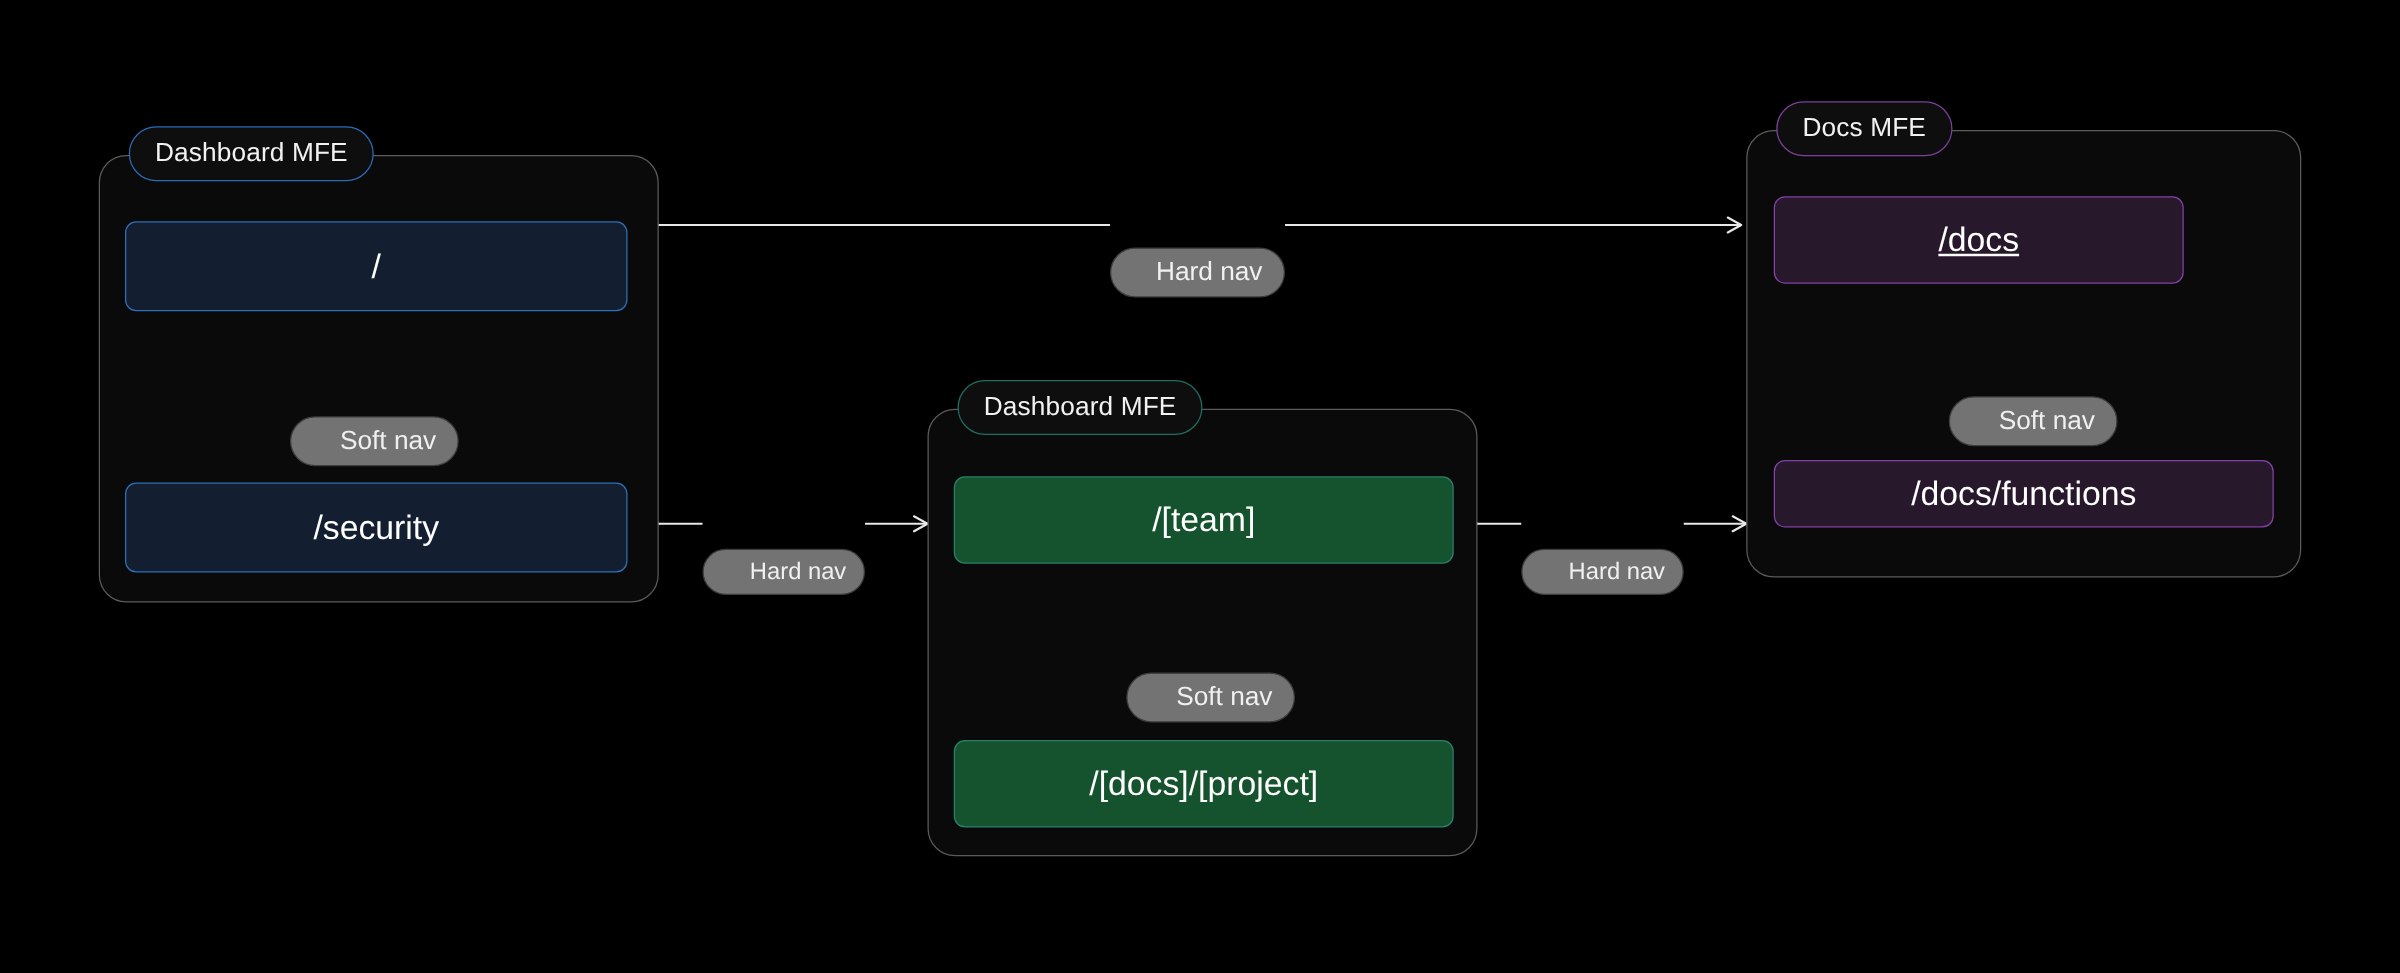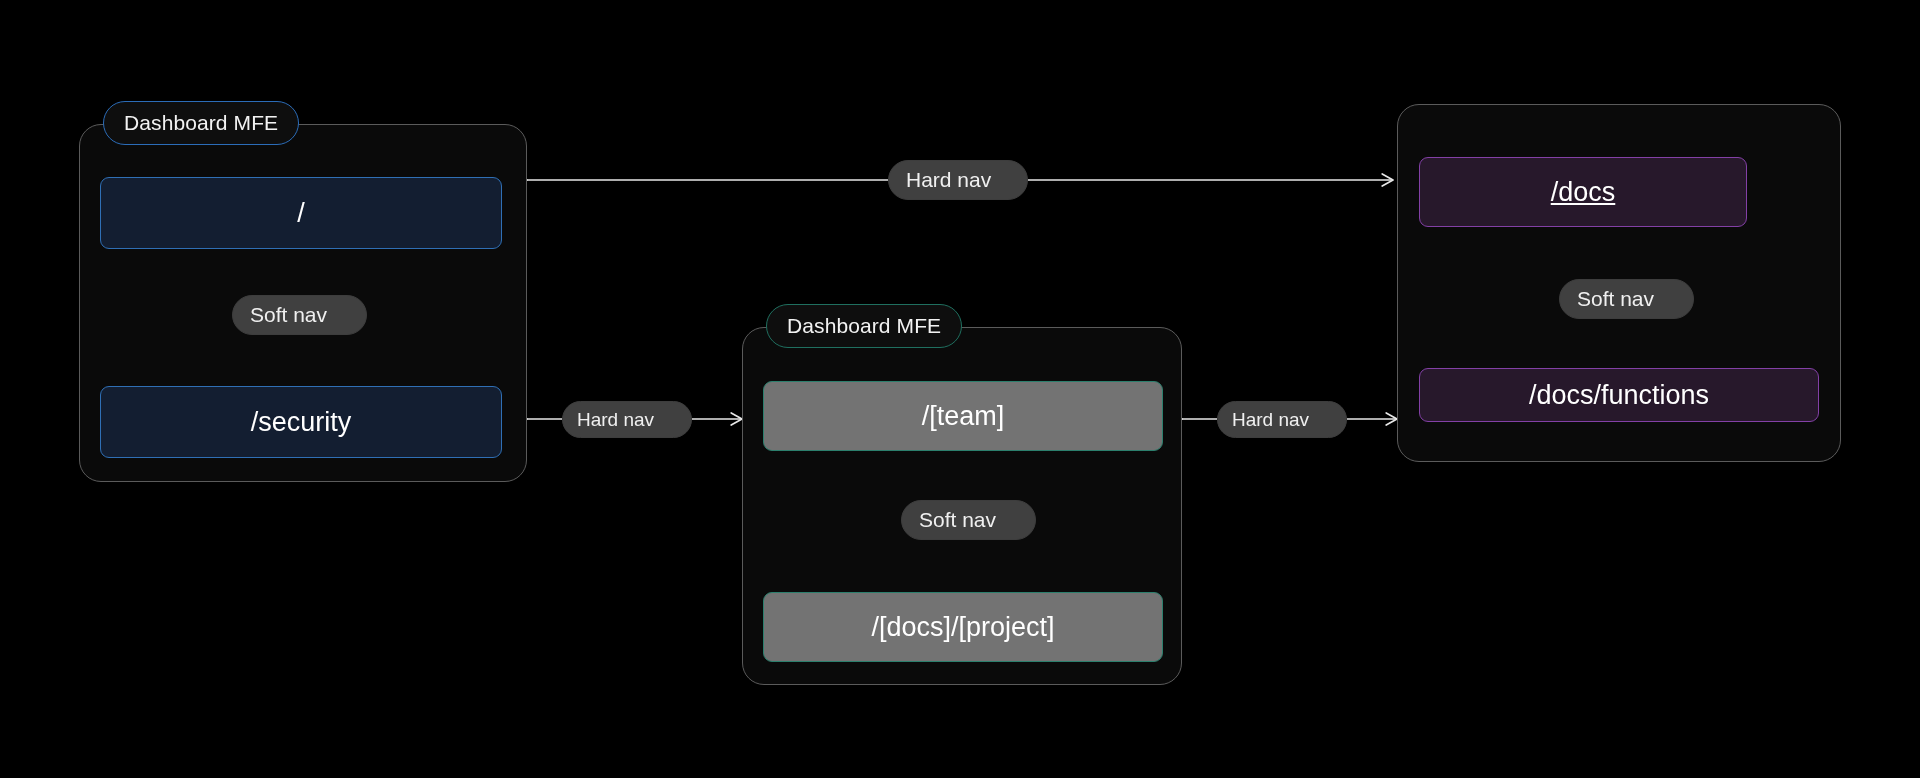--- a/index.html
+++ b/index.html
@@ -59,39 +59,40 @@
     align-items: center;
     justify-content: center;
     border-radius: 9px;
     box-sizing: border-box;
     color: #ffffff;
     font-size: 27px;
     white-space: nowrap;
     z-index: 4;
   }
   .node.blue   { background: #131e31; border: 1.3px solid #2f6fb5; }
-  .node.teal   { background: #737373; border: 1.3px solid #2c7f6d; }
+  .node.teal   { background: #14532d; border: 1.3px solid #2c7f6d; }
   .node.purple { background: #27182b; border: 1.3px solid #8340a6; }
 
   
   .edge-label {
     position: absolute;
     display: flex;
     align-items: center;
-    justify-content: flex-start;
-    background: #404040;
+    justify-content: flex-end;
+    background: #737373;
     border: 1.3px solid #3d3d3d;
     border-radius: 999px;
     box-sizing: border-box;
     color: #f0f0f0;
     font-size: 21px;
     white-space: nowrap;
     padding: 0 17px;
     height: 40px;
     z-index: 5;
+    margin-top: 38px;
   }
   .edge-label.small { font-size: 19px; height: 37px; padding: 0 14px; }
 </style>
 </head>
 <body>
 
 <div id="canvas">
 
   <svg id="edge-layer" viewBox="0 0 1920 778" xmlns="http://www.w3.org/2000/svg">
     <defs>
@@ -156,20 +157,23 @@
     <span>/[team]</span>
   </div>
   <div class="node teal" style="left:763px; top:592px; width:400px; height:70px;">
     <span>/[docs]/[project]</span>
   </div>
   <div class="edge-label" style="left:901px; top:500px; width:135px;">
     <span>Soft nav</span>
   </div>
 
   <div class="group" style="left:1397px; top:104px; width:444px; height:358px;"></div>
+  <div class="group-label purple" style="left:1421px; top:81px;">
+    <span>Docs MFE</span>
+  </div>
   <div class="node purple" style="left:1419px; top:157px; width:328px; height:70px;text-decoration:underline;">
     <span>/docs</span>
   </div>
   <div class="node purple" style="left:1419px; top:368px; width:400px; height:54px;">
     <span>/docs/functions</span>
   </div>
   <div class="edge-label" style="left:1559px; top:279px; width:135px;">
     <span>Soft nav</span>
   </div>
 

